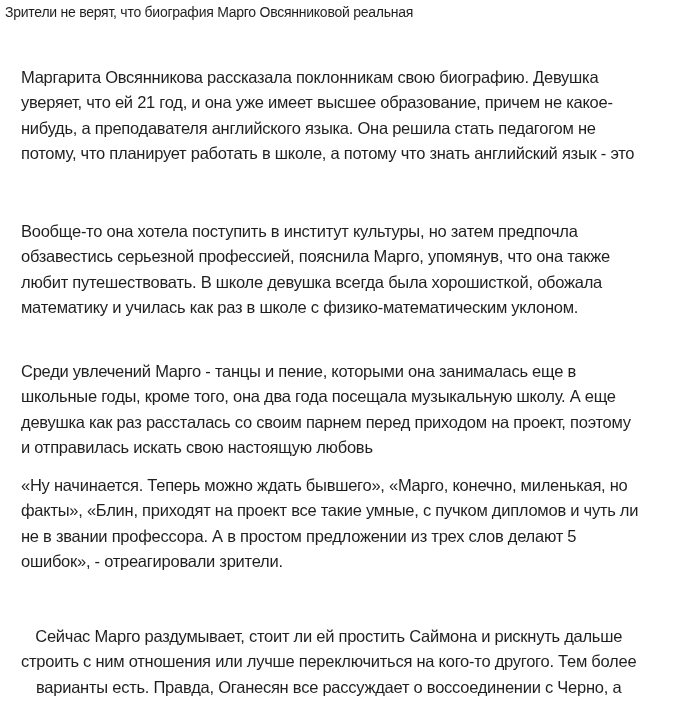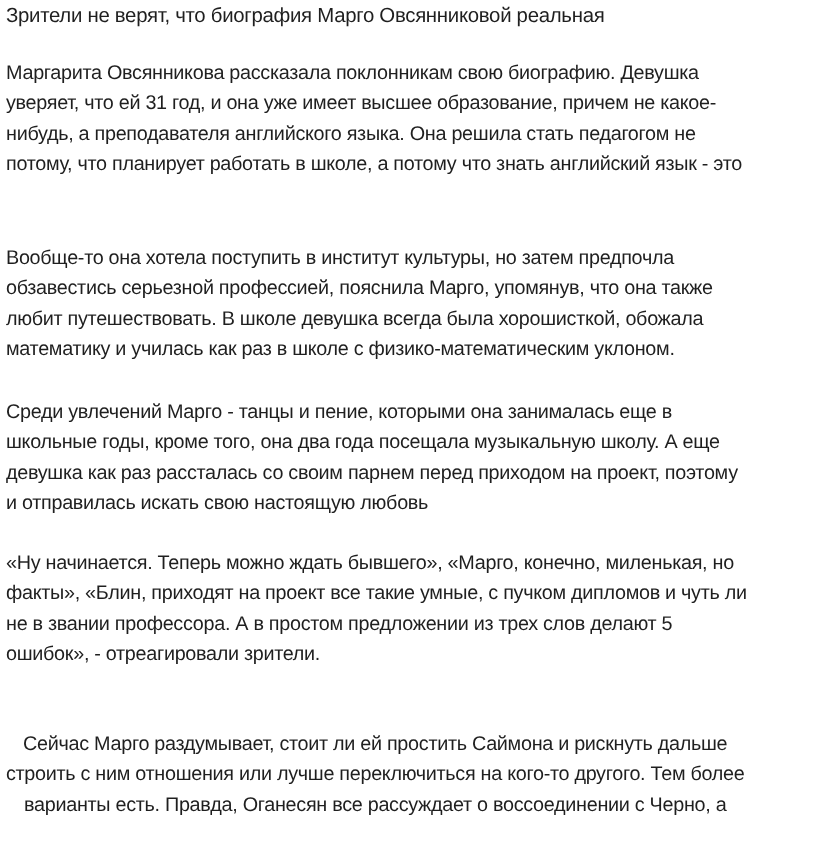--- a/index.html
+++ b/index.html
@@ -15,55 +15,55 @@
     font-family: "Liberation Sans", "DejaVu Sans", sans-serif;
     color: #1f1f1f;
   }
   .article {
     position: absolute;
     left: 5px;
     top: 0;
     width: 694px;
   }
   .title {
-    font-size: 17px;
+    font-size: 14px;
     line-height: 25px;
     margin: 0;
     font-weight: normal;
     letter-spacing: -0.25px;
     white-space: nowrap;
     height: 25px;
   }
   .para {
-    margin: 0;
+    margin: 16px;
     padding: 0;
   }
   .line {
     display: block;
     font-size: 16.5px;
     line-height: 25.3px;
     height: 25.3px;
     white-space: nowrap;
     letter-spacing: -0.25px;
   }
   .p1 { position: absolute; top: 49px; }
   .p2 { position: absolute; top: 203px; }
-  .p3 { position: absolute; top: 331px; }
+  .p3 { position: absolute; top: 343px; }
   .p4 { position: absolute; top: 457px; }
   .p5 { position: absolute; top: 608px; text-align: center; }
 </style>
 </head>
 <body>
 
 <div class="article">
   <h1 class="title">Зрители не верят, что биография Марго Овсянниковой реальная</h1>
 
   <div class="para p1">
     <span class="line">Маргарита Овсянникова рассказала поклонникам свою биографию. Девушка</span>
-    <span class="line">уверяет, что ей 31 год, и она уже имеет высшее образование, причем не какое-</span>
+    <span class="line">уверяет, что ей 21 год, и она уже имеет высшее образование, причем не какое-</span>
     <span class="line">нибудь, а преподавателя английского языка. Она решила стать педагогом не</span>
     <span class="line">потому, что планирует работать в школе, а потому что знать английский язык - это</span>
   </div>
 
   <div class="para p2">
     <span class="line">Вообще-то она хотела поступить в институт культуры, но затем предпочла</span>
     <span class="line">обзавестись серьезной профессией, пояснила Марго, упомянув, что она также</span>
     <span class="line">любит путешествовать. В школе девушка всегда была хорошисткой, обожала</span>
     <span class="line">математику и училась как раз в школе с физико-математическим уклоном.</span>
   </div>

